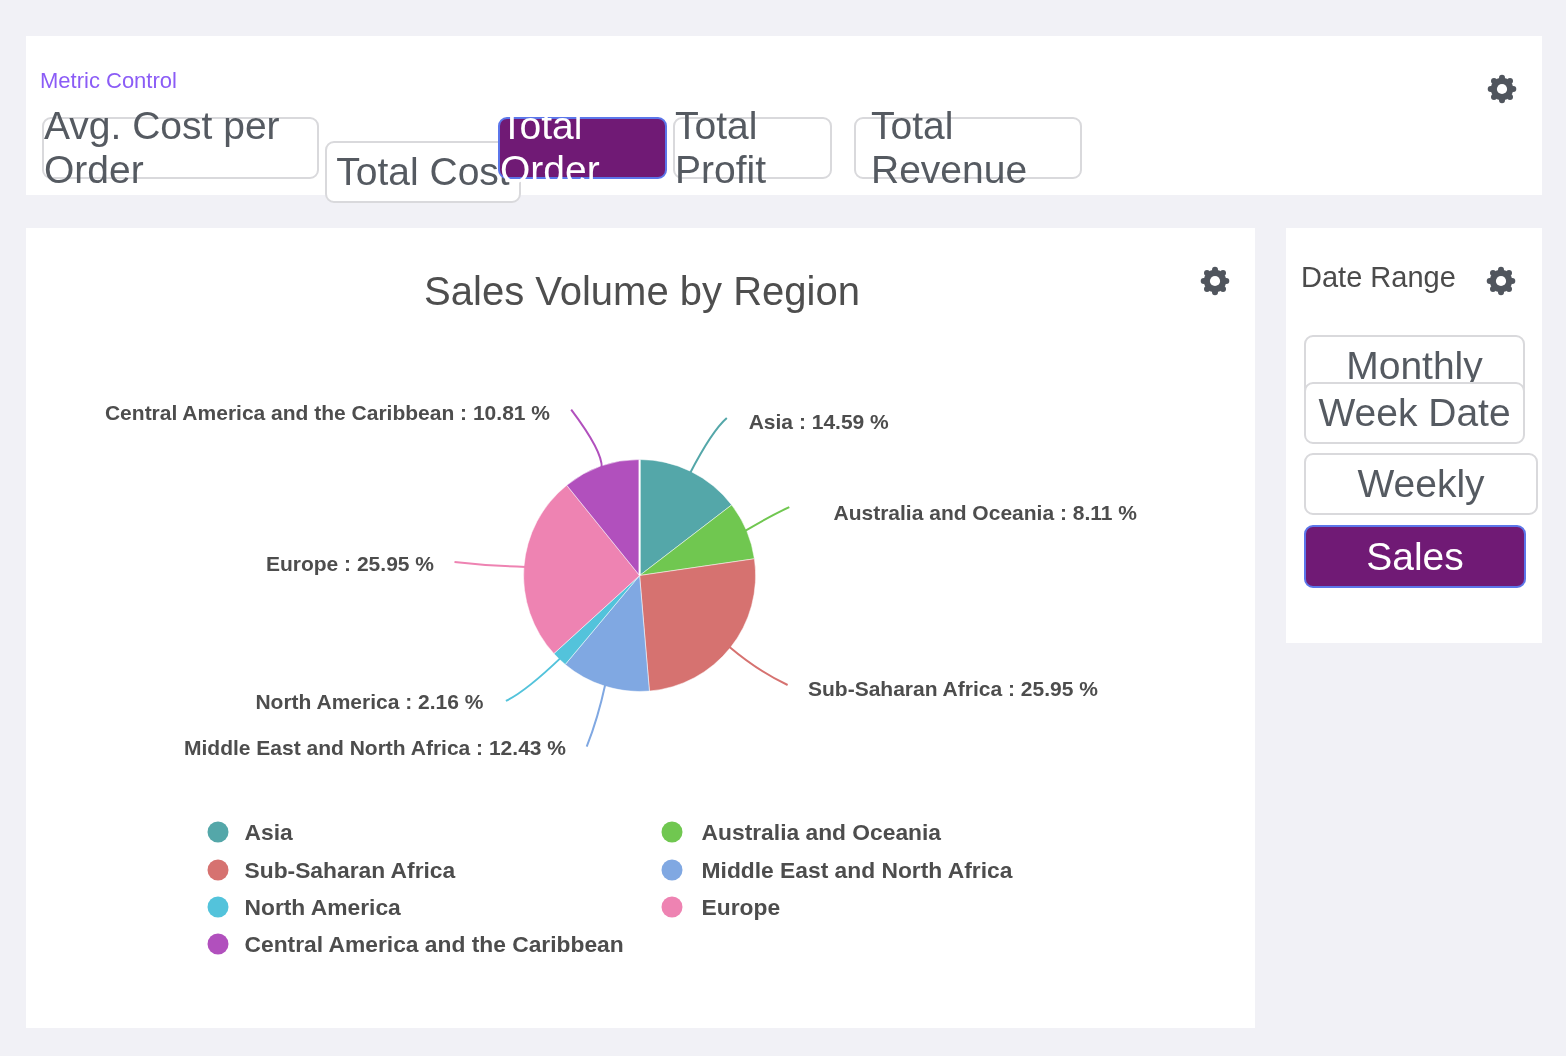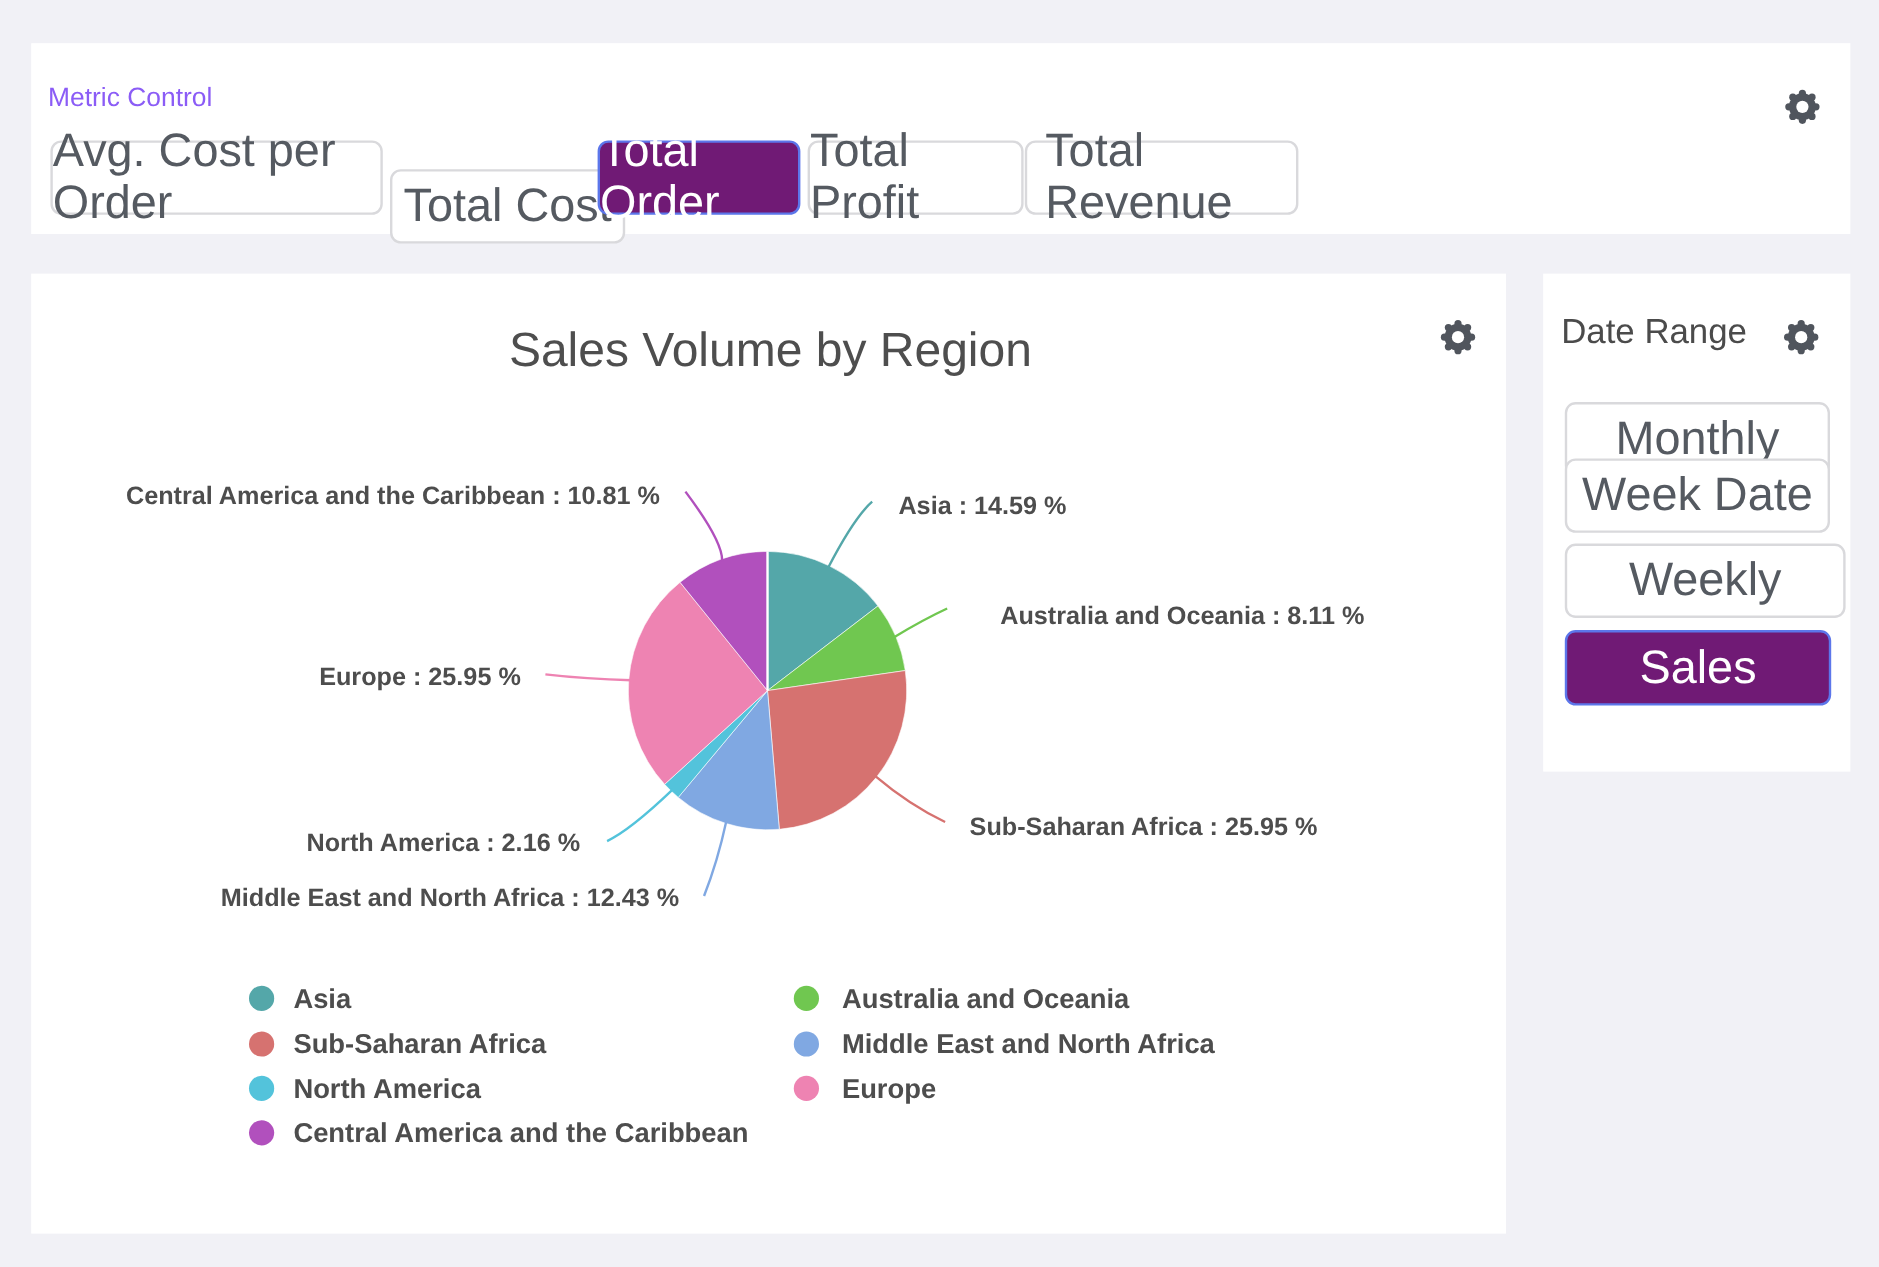--- a/index.html
+++ b/index.html
@@ -24,21 +24,21 @@
     <circle cx="7" cy="7" r="3"></circle>
       <circle cx="23" cy="7" r="3"></circle>
     <circle cx="7" cy="23" r="3"></circle>
       <circle cx="23" cy="23" r="3"></circle>
   </g>
   <circle cx="15" cy="15" r="5.1" fill="#fff"></circle>
 </svg>
 <div class="btn" style="left:42px; top:117px; width:277px;">Avg. Cost per Order</div>
 <div class="btn" style="left:325px; top:117px; width:196px;margin-top:24px;">Total Cost</div>
 <div class="btn sel" style="left:498px; top:117px; width:169px;">Total Order</div>
-<div class="btn" style="left:673px; top:117px; width:180px;">Total Profit</div>
+<div class="btn" style="left:673px; top:117px; width:159px;">Total Profit</div>
 <div class="btn" style="left:854px; top:117px; width:228px;padding-left:15px;">Total Revenue</div>
 
 <div class="card" style="left:26px; top:228px; width:1229px; height:800px;"></div>
 <svg class="gear" style="left:1200px; top:266px;" width="30" height="30" viewBox="0 0 30 30">
   <g fill="#50555d">
     <circle cx="15" cy="15" r="11.2"></circle>
     <circle cx="15" cy="3.7" r="3"></circle>
       <circle cx="15" cy="26.3" r="3"></circle>
     <circle cx="3.7" cy="15" r="3"></circle>
       <circle cx="26.3" cy="15" r="3"></circle>

